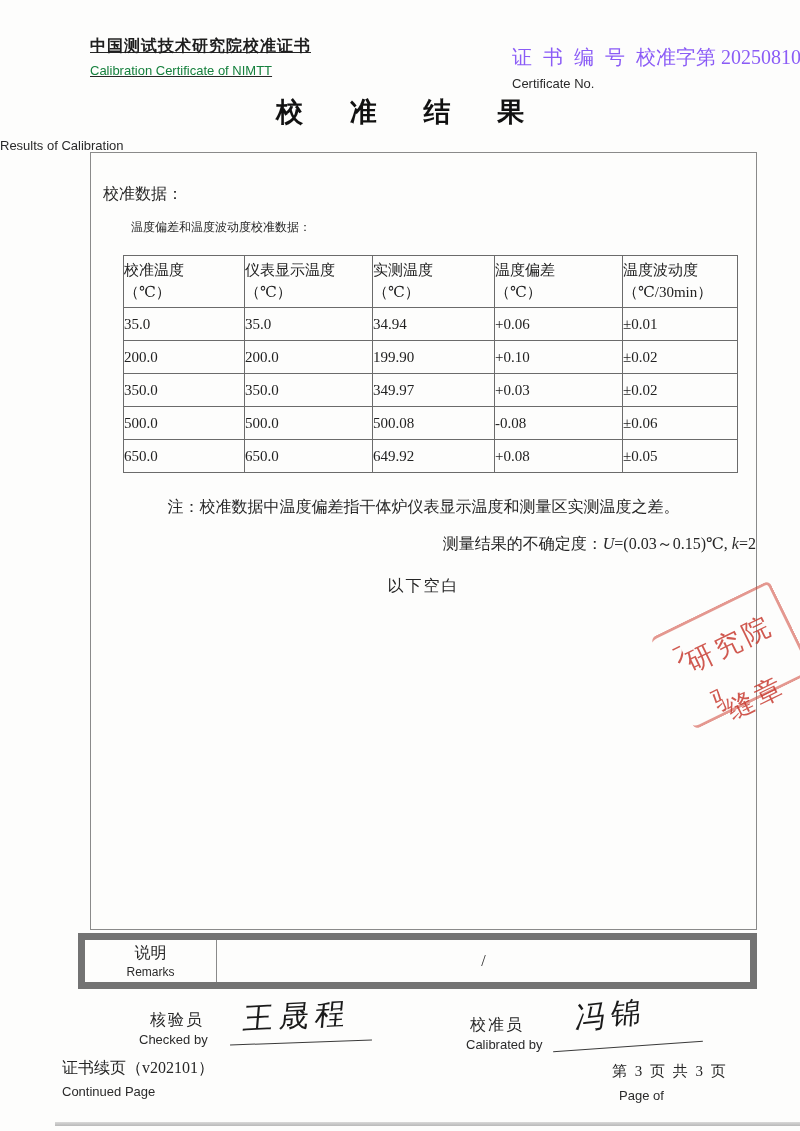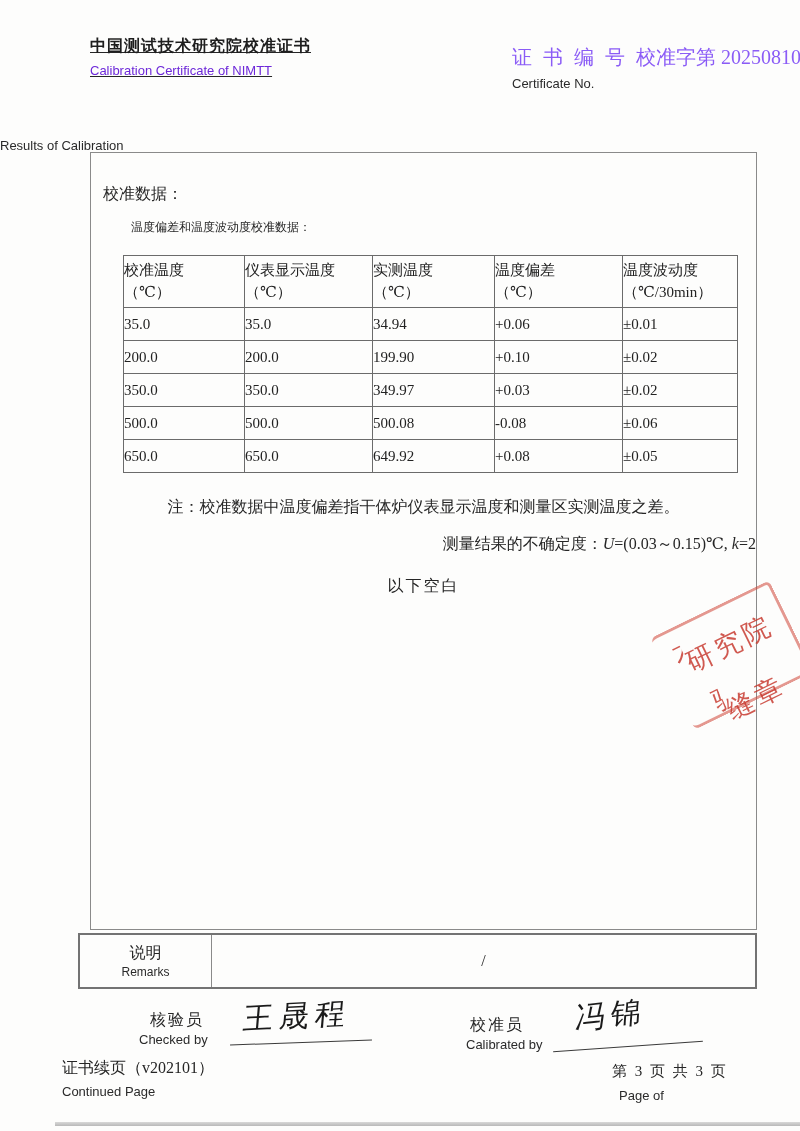--- a/index.html
+++ b/index.html
@@ -7,21 +7,21 @@
   .page {
     position:relative; width:800px; height:1131px; margin:0 auto;
     background:#fdfdfc; overflow:hidden;
     font-family:"Liberation Serif","DejaVu Serif",serif;
     color:#262626;
   }
 
   
   .hdr-left { position:absolute; left:90px; top:36px;text-decoration:underline; }
   .hdr-left .cn { font-family:"Liberation Sans","DejaVu Sans",sans-serif; font-weight:bold; font-size:16px; letter-spacing:1px; color:#1e1e1e; }
-  .hdr-left .en { font-family:"Liberation Sans","DejaVu Sans",sans-serif; font-size:13px; margin-top:6px; color:#6d28d9; }
+  .hdr-left .en { font-family:"Liberation Sans","DejaVu Sans",sans-serif; font-size:13px; margin-top:6px; color:#15803d; }
   .hdr-right { position:absolute; left:512px; top:44px; }
   .hdr-right .line1 { font-size:20px; color:#8b5cf6; white-space:nowrap; }
   .hdr-right .line1 .lbl { letter-spacing:3px; margin-right:8px; }
   .hdr-right .en { font-family:"Liberation Sans","DejaVu Sans",sans-serif; font-size:13px; margin-top:5px; color:#2a2a2a; }
 
   .doc-title { position:absolute; left:0; top:94px; width:100%; text-align:center;
     font-size:27px; font-weight:bold; letter-spacing:20px; padding-left:20px; color:#111; }
   .doc-subtitle { position:absolute; left:0; top:138px; width:100%; text-align:left;
     font-family:"Liberation Sans","DejaVu Sans",sans-serif; font-size:13px; color:#2a2a2a; }
 
@@ -45,21 +45,21 @@
 
   
   .stamp { position:absolute; left:666px; top:604px; width:132px; height:102px;
     transform:rotate(-26deg); border:3px solid rgba(208,70,56,0.55); border-left:none; border-radius:6px;
     color:rgba(198,52,42,0.82); font-size:27px; line-height:46px; text-align:center;
     letter-spacing:4px; white-space:nowrap; }
   .stamp .frag { display:inline-block; width:9px; overflow:hidden; text-align:right; letter-spacing:0; }
 
   
   .remarks-box { position:absolute; left:78px; top:933px; width:679px; height:56px;
-    border:2px solid #737373; display:flex; }
+    border:7px solid #737373; display:flex; }
   .remarks-label { width:132px; border-right:1px solid #8a8a8a; display:flex; flex-direction:column;
     align-items:center; justify-content:center; }
   .remarks-label .cn { font-size:16px; }
   .remarks-label .en { font-family:"Liberation Sans","DejaVu Sans",sans-serif; font-size:12px; margin-top:1px; color:#2a2a2a; }
   .remarks-value { flex:1; display:flex; align-items:center; justify-content:center; font-size:16px; }
 
   
   .sig-label-cn { position:absolute; font-size:16px; letter-spacing:2px; }
   .sig-label-en { position:absolute; font-family:"Liberation Sans","DejaVu Sans",sans-serif; font-size:13px; color:#2a2a2a; }
   .sig-name { position:absolute; font-size:30px; color:#1a1a1a; letter-spacing:6px;
@@ -85,20 +85,21 @@
     <div class="cn">中国测试技术研究院校准证书</div>
     <div class="en">Calibration Certificate of NIMTT</div>
   </div>
   <div class="hdr-right">
     <div class="line1">
       <span class="lbl">证 书 编 号</span><span>校准字第 202508103845 号</span>
     </div>
     <div class="en">Certificate No.</div>
   </div>
 
+  <div class="doc-title">校 准 结 果</div>
   <div class="doc-subtitle">Results of Calibration</div>
 
   <div class="main-box">
     <div class="section-label">校准数据：</div>
     <div class="table-caption">温度偏差和温度波动度校准数据：</div>
 
     <table class="cal">
       <colgroup>
         <col style="width:121px">
           <col style="width:128px">

